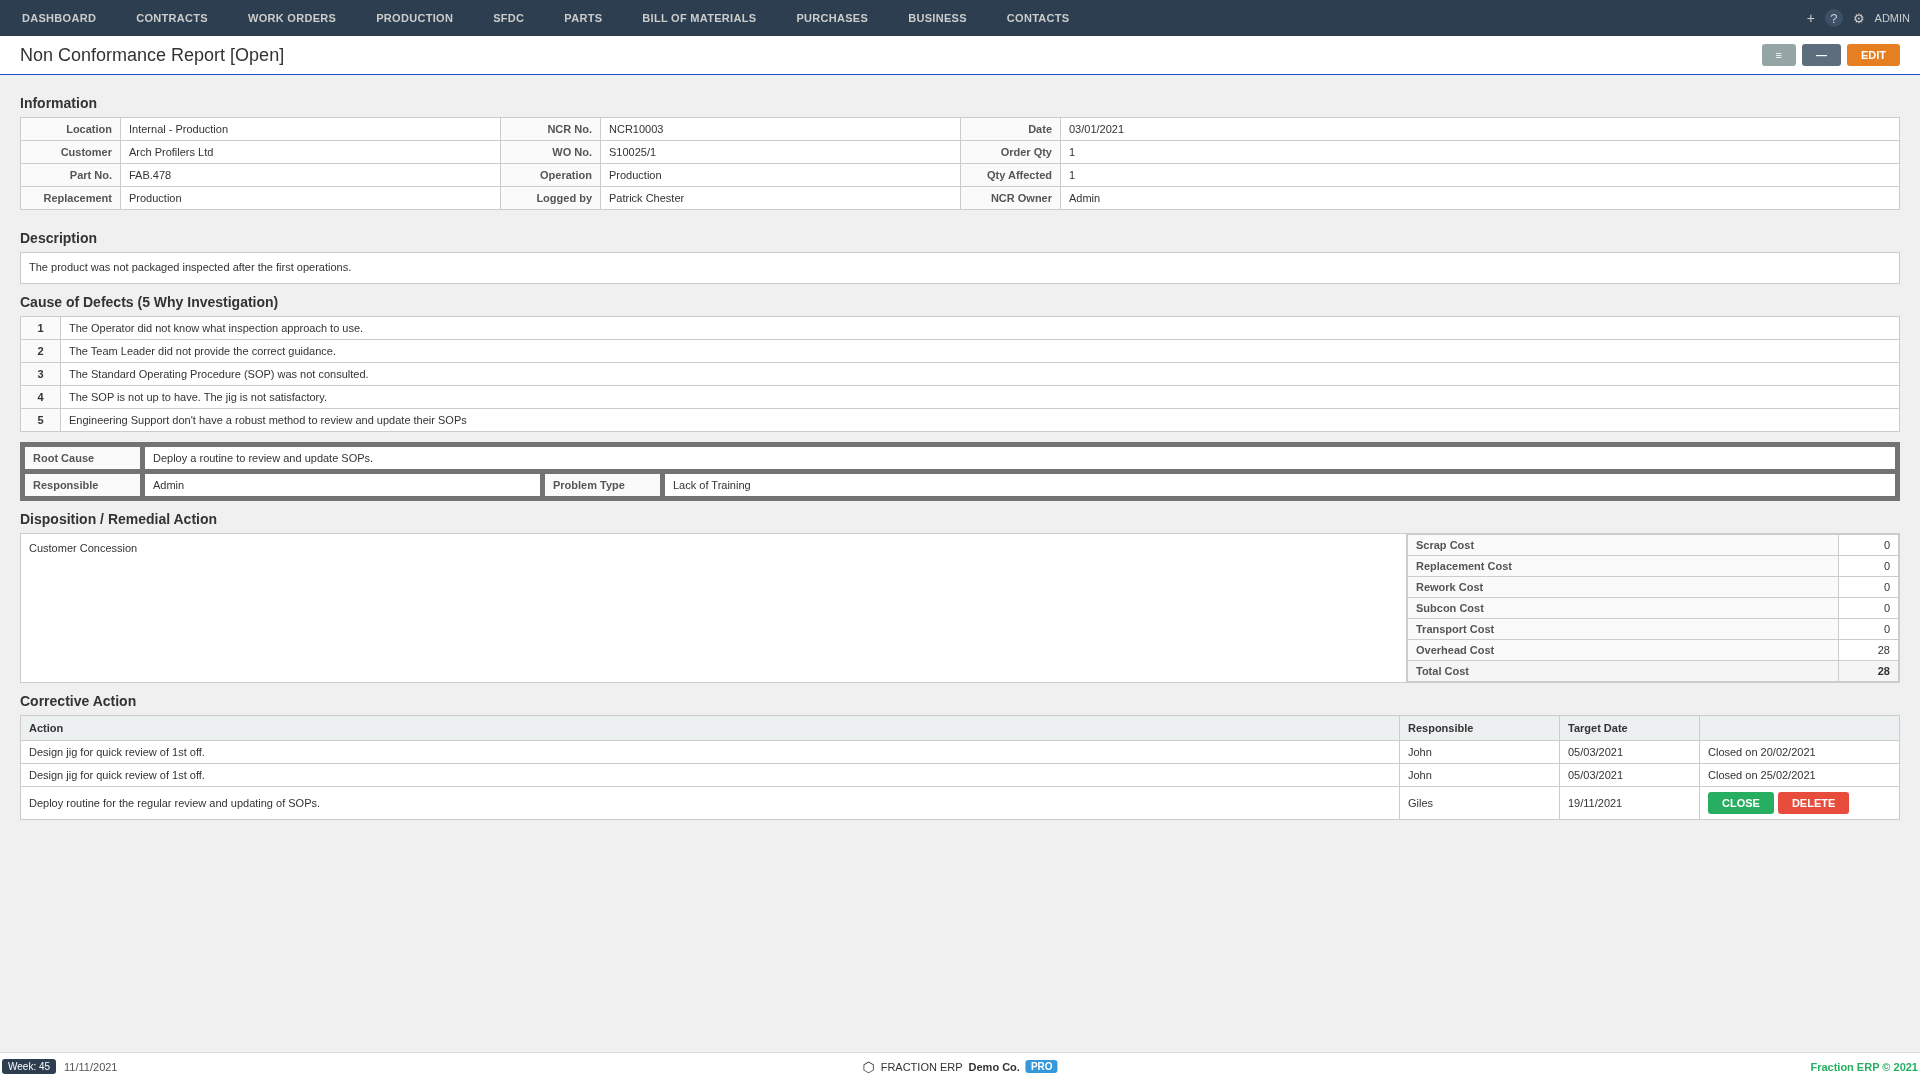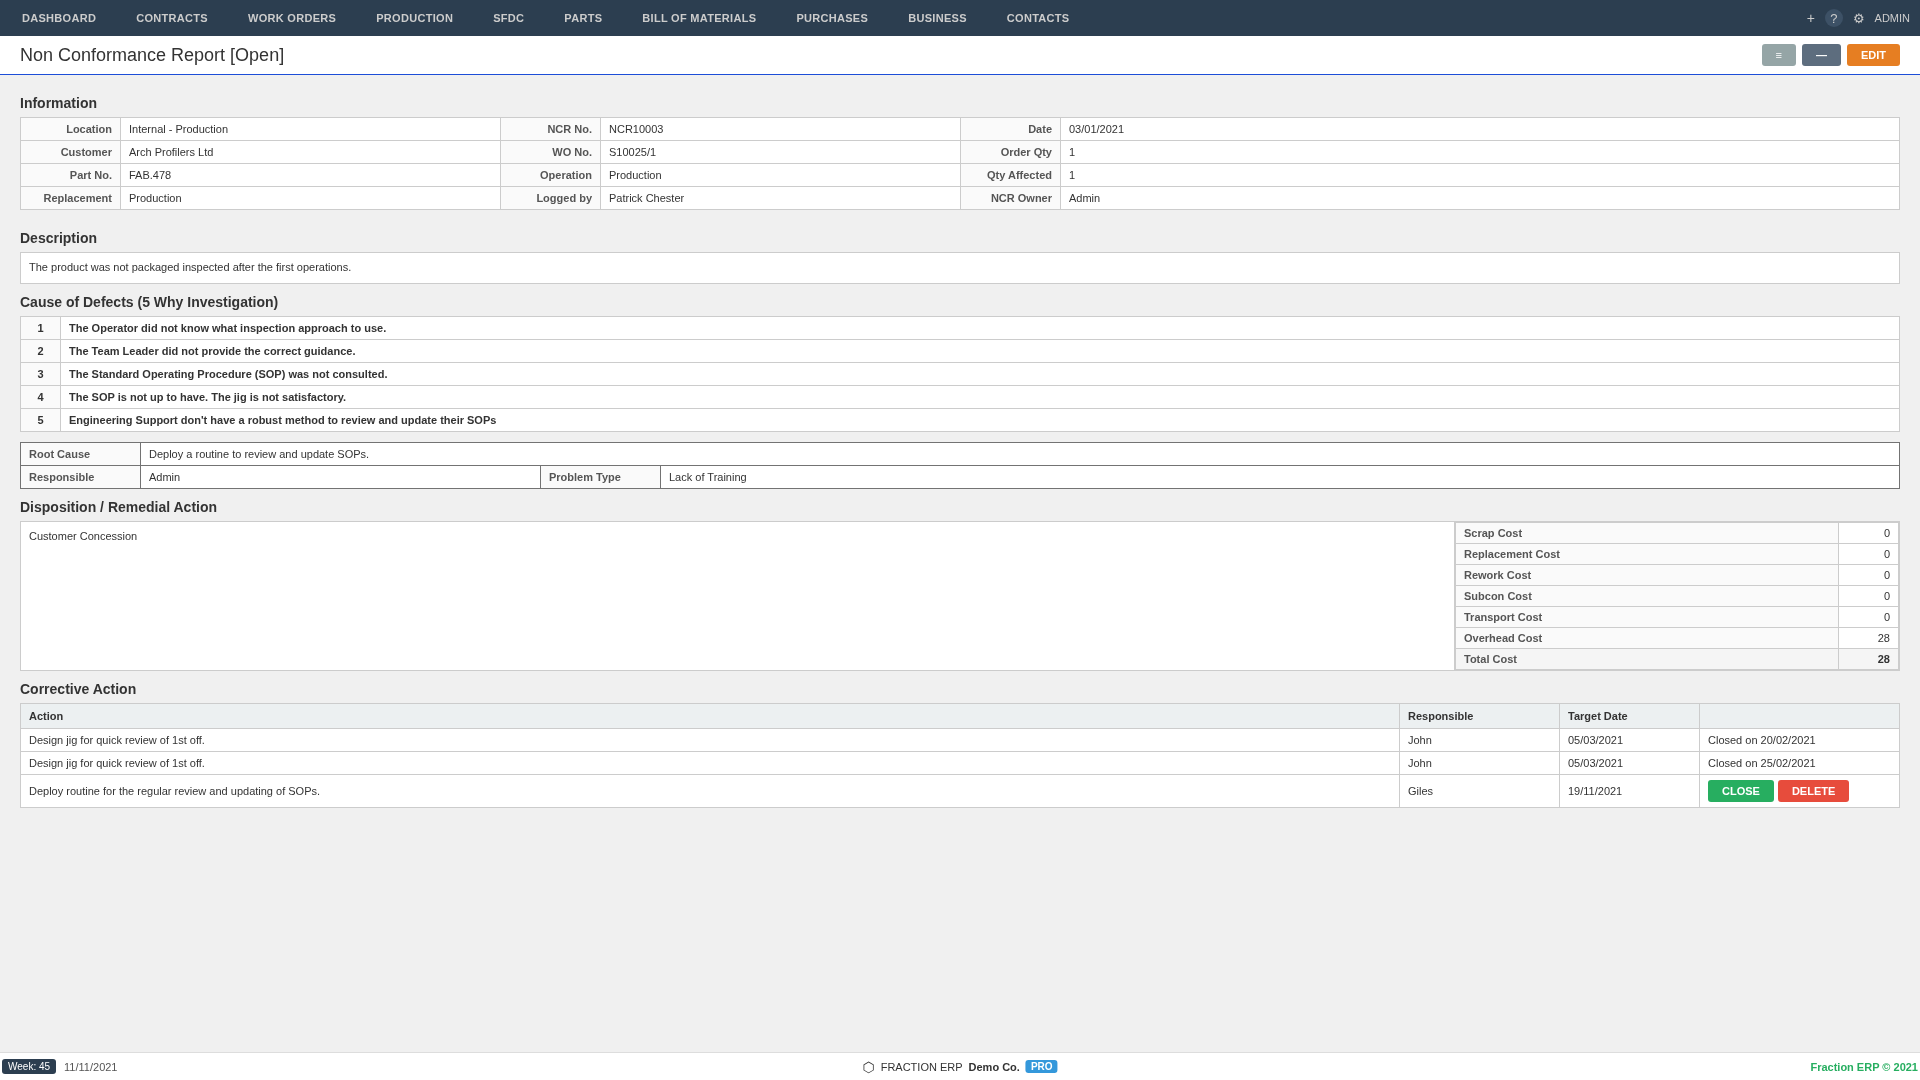--- a/index.html
+++ b/index.html
@@ -121,40 +121,39 @@
       width: 100%;
       border-collapse: collapse;
       border: 1px solid #ccc;
       background: #fff;
       margin-bottom: 10px;
     }
     .cause-table td {
       border: 1px solid #ccc;
       padding: 5px 8px;
       font-size: 11px;
-      font-weight: bold;
     }
     .cause-table td:first-child {
       width: 40px;
       text-align: center;
       background: #fafafa;
       color: #333;
       font-weight: bold;
     }
 
     
     .root-table {
       width: 100%;
       border-collapse: collapse;
       border: 1px solid #ccc;
       background: #fff;
       margin-bottom: 10px;
     }
     .root-table td {
-      border: 1px solid #737373;
+      border: 5px solid #737373;
       padding: 5px 8px;
       font-size: 11px;
     }
     .root-table td.label {
       font-weight: bold;
       background: #fafafa;
       width: 120px;
       color: #555;
     }
 
@@ -167,21 +166,21 @@
       background: #fff;
     }
     .disposition-left {
       flex: 1;
       padding: 8px;
       border-right: 1px solid #ccc;
       min-height: 120px;
       font-size: 11px;
     }
     .disposition-right {
-      width: 444px;
+      width: 492px;
     }
     .cost-table {
       width: 100%;
       border-collapse: collapse;
     }
     .cost-table td {
       border: 1px solid #ccc;
       padding: 4px 8px;
       font-size: 11px;
     }

